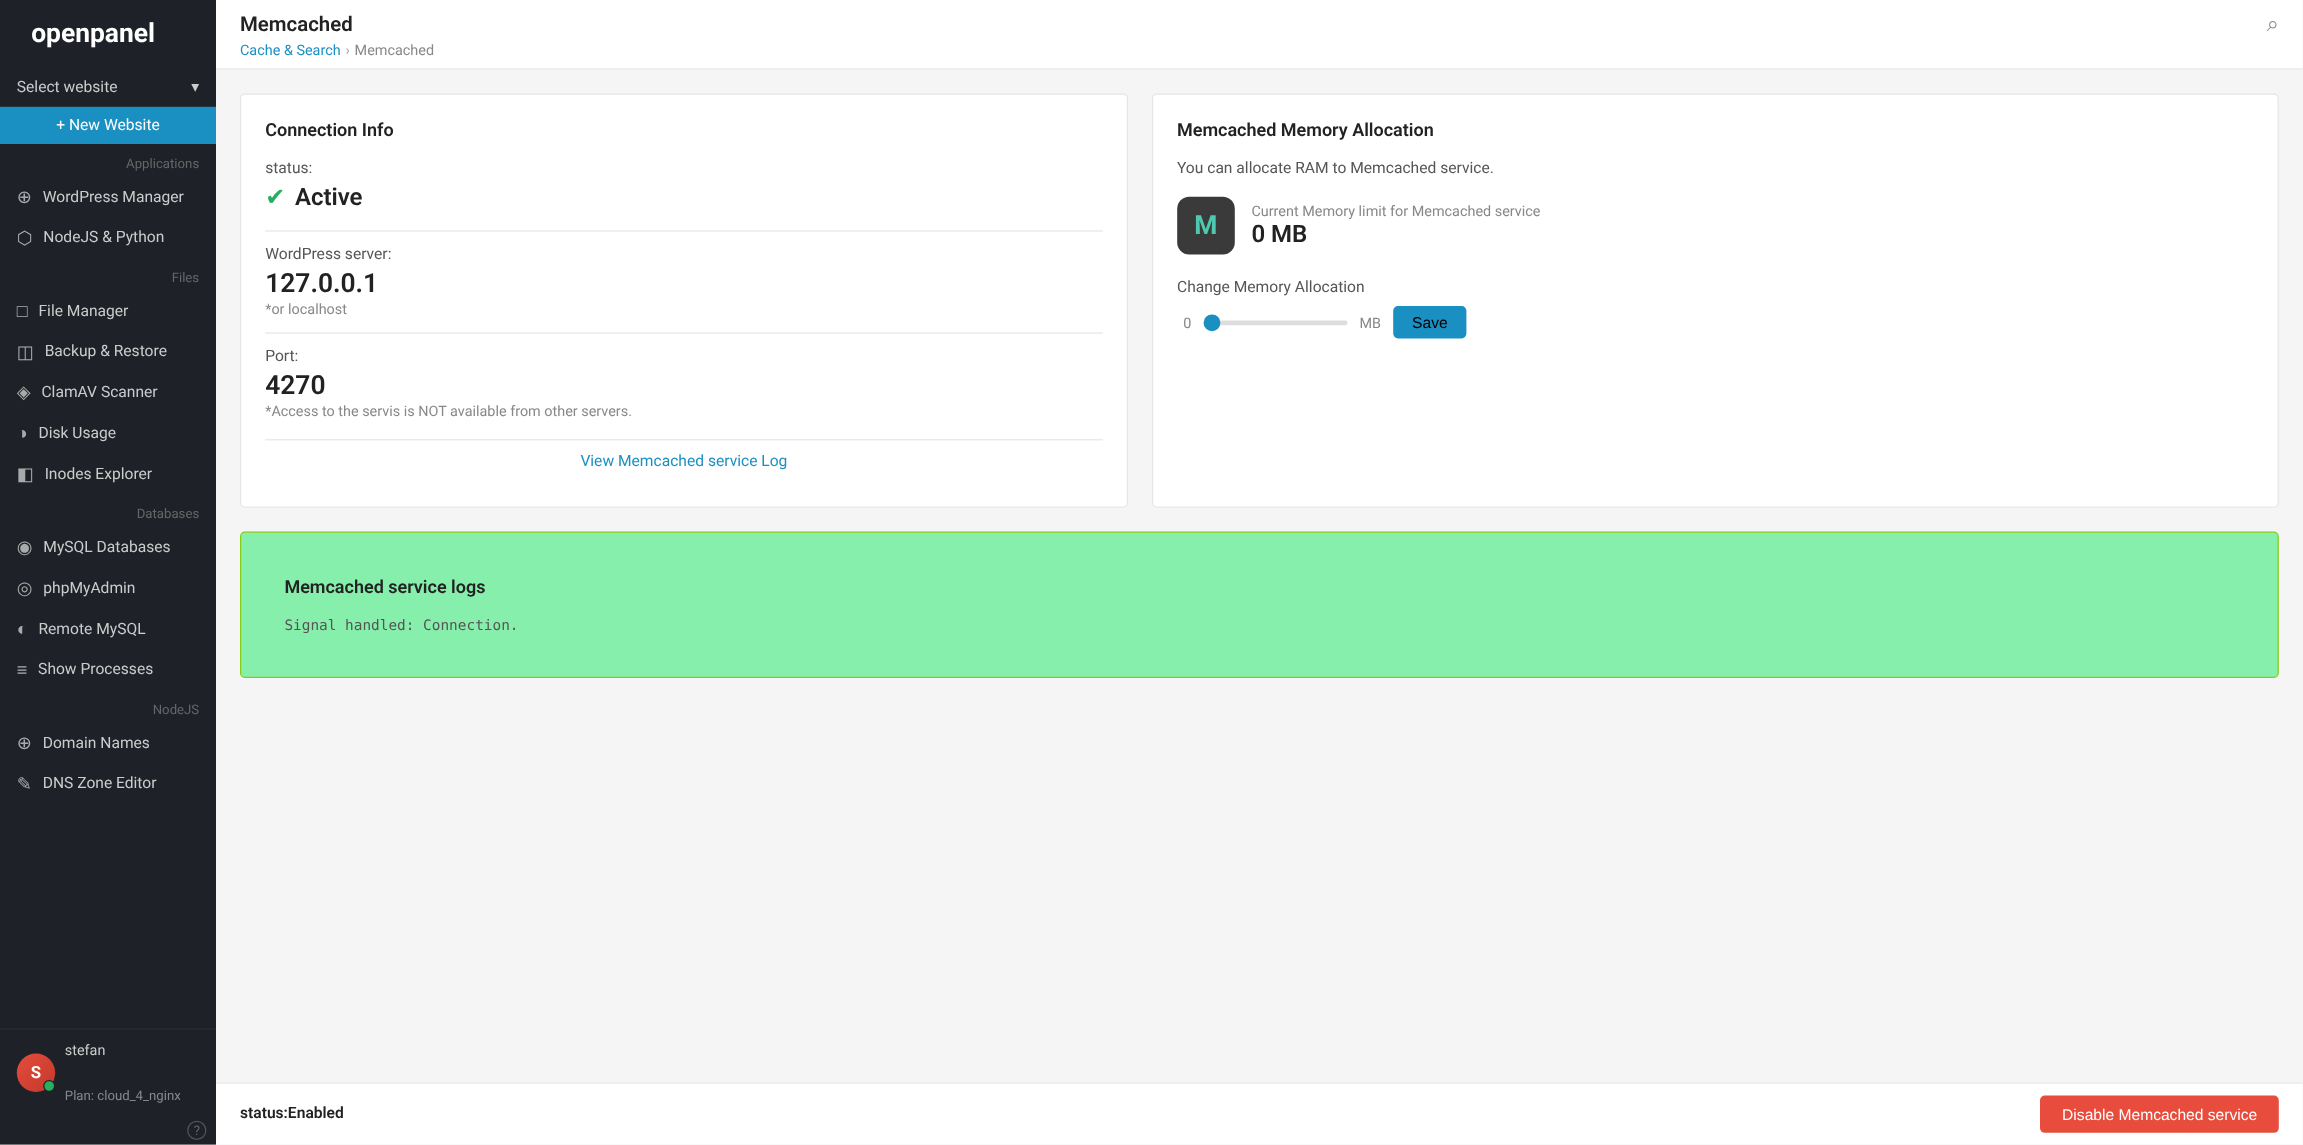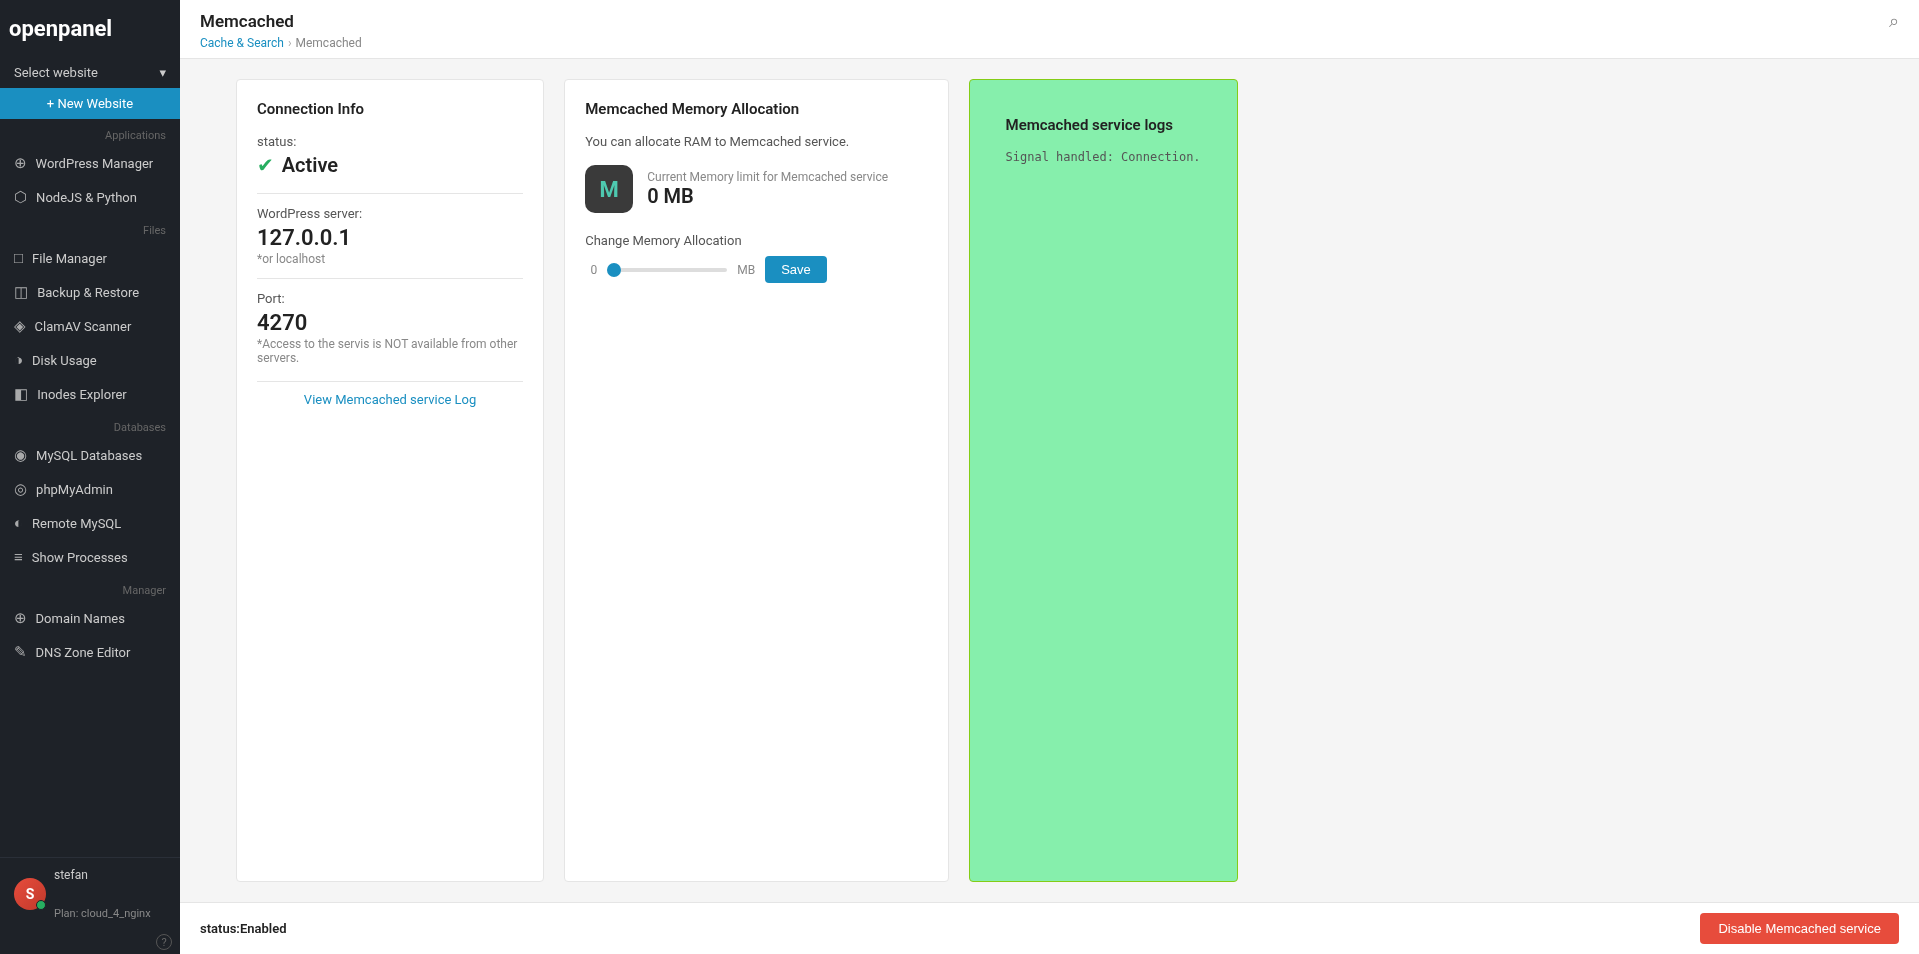--- a/index.html
+++ b/index.html
@@ -10,21 +10,21 @@
       width: 180px;
       min-width: 180px;
       background: #1e2228;
       color: #ccc;
       display: flex;
       flex-direction: column;
       overflow-y: auto;
       height: 100vh;
     }
     #sidebar-logo {
-      padding: 16px 9px;
+      padding: 16px 26px;
       font-size: 22px;
       font-weight: bold;
       color: #fff;
       background: #1e2228;
     }
     #select-website-btn {
       display: flex;
       align-items: center;
       justify-content: space-between;
       padding: 8px 14px;
@@ -131,23 +131,22 @@
     }
     #breadcrumb a { color: #1a8fc1; text-decoration: none; }
     #breadcrumb .sep { color: #aaa; }
 
     
     #content {
       flex: 1;
       overflow-y: auto;
       padding: 20px;
       display: flex;
-      flex-direction: row;
+      flex-direction: column;
       gap: 20px;
-      margin-left: 36px;
     }
 
     .panels-row {
       display: flex;
       gap: 20px;
     }
 
     .panel {
       background: #fff;
       border: 1px solid #e5e5e5;
@@ -219,21 +218,21 @@
     input[type=range]::-webkit-slider-thumb {
       -webkit-appearance: none;
       width: 14px; height: 14px;
       border-radius: 50%;
       background: #1a8fc1;
       cursor: pointer;
     }
     .mb-label { font-size: 12px; color: #888; }
     .save-btn {
       background: #1a8fc1;
-      color: #ffffff;
+      color: #000000;
       border: none;
       border-radius: 4px;
       padding: 6px 16px;
       font-size: 13px;
       cursor: pointer;
     }
 
     
     .logs-panel { background: #86efac; border: 1px solid #84cc16; border-radius: 4px; padding: 36px; }
     .logs-content { font-size: 12px; color: #555; font-family: monospace; margin-top: 10px; }
@@ -320,21 +319,21 @@
   </div>
   <div class="sidebar-item">
     <span class="icon">◐</span>
     <span>Remote MySQL</span>
   </div>
   <div class="sidebar-item">
     <span class="icon">≡</span>
     <span>Show Processes</span>
   </div>
 
-  <div class="sidebar-section-label">Manager</div>
+  <div class="sidebar-section-label">NodeJS</div>
 
   <div class="sidebar-item">
     <span class="icon">⊕</span>
     <span>Domain Names</span>
   </div>
   <div class="sidebar-item">
     <span class="icon">✎</span>
     <span>DNS Zone Editor</span>
   </div>
 

